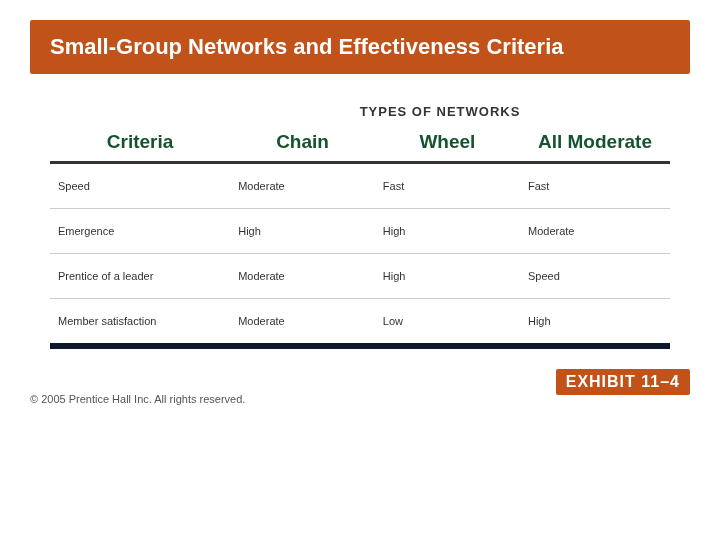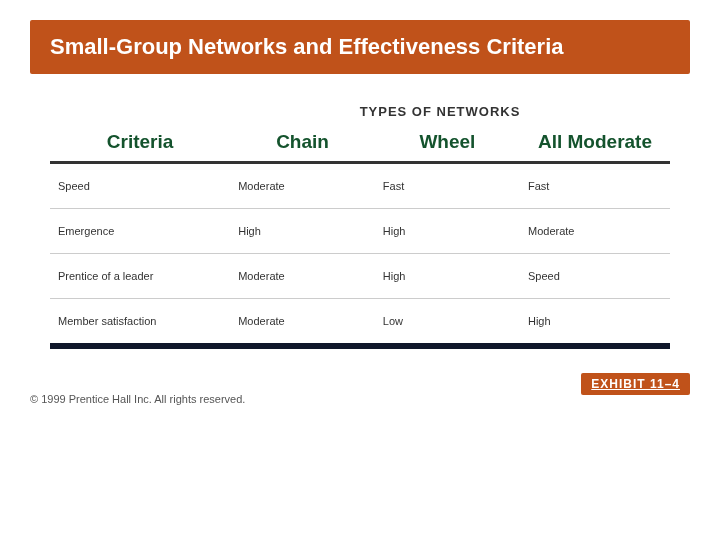--- a/index.html
+++ b/index.html
@@ -81,26 +81,25 @@
     tbody tr:last-child td {
       border-bottom: 6px solid #0f172a;
     }
 
     .exhibit-badge {
       position: absolute;
       bottom: 30px;
       right: 30px;
       background: #c0521a;
       color: #ffffff;
-      font-size: 12px;
+      font-size: 16px;
       font-weight: bold;
       letter-spacing: 1px;
       padding: 4px 10px;
       border-radius: 2px;
-      text-decoration: underline;
     }
 
     .footer-text {
       position: absolute;
       bottom: 20px;
       left: 30px;
       font-size: 11px;
       color: #555;
     }
   </style>
@@ -156,15 +155,15 @@
               <td>Low</td>
               <td>High</td>
             </tr>
           </tbody>
       </table>
     </div>
 
   </div>
 
   <div class="exhibit-badge">EXHIBIT 11–4</div>
-  <div class="footer-text">© 1999 Prentice Hall Inc. All rights reserved.</div>
+  <div class="footer-text">© 2005 Prentice Hall Inc. All rights reserved.</div>
 
 </div>
 
 </body></html>

